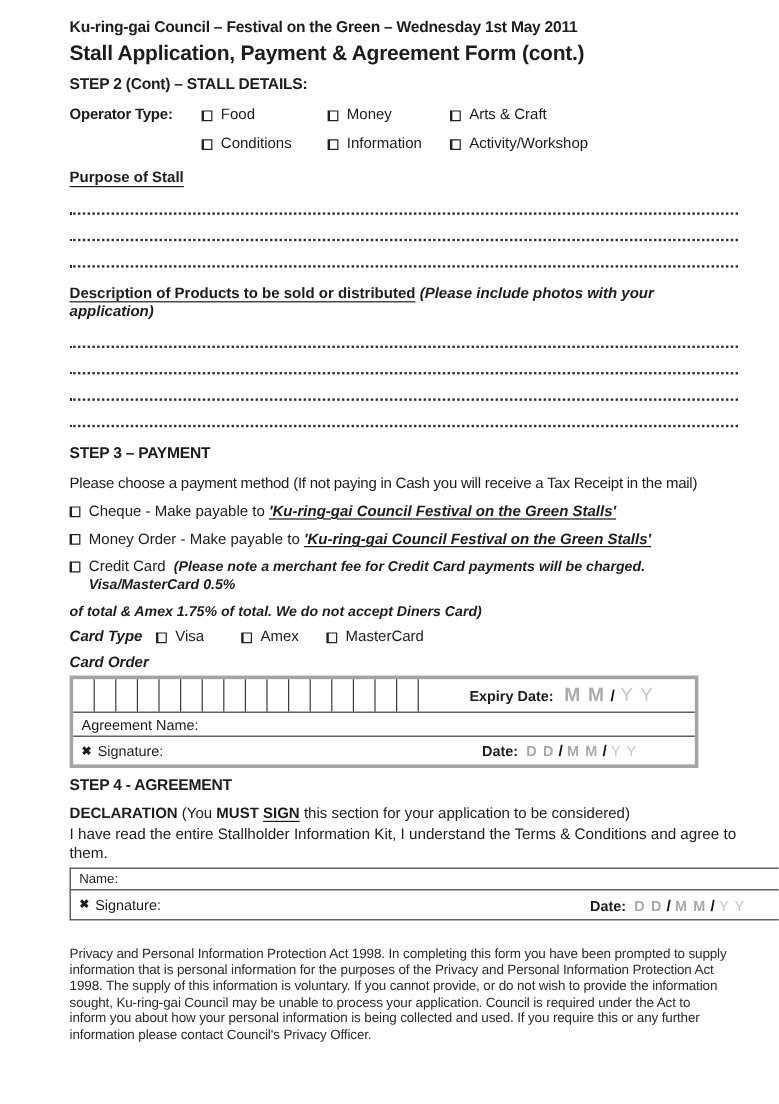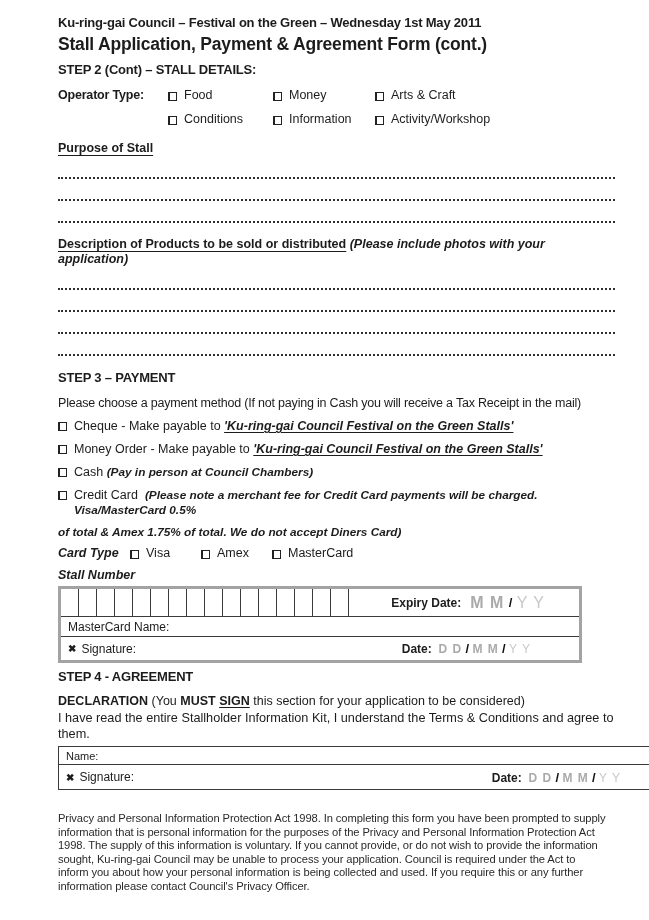--- a/index.html
+++ b/index.html
@@ -150,27 +150,20 @@
     <div class="pay-row">
       <span class="cb"></span>
       <span>
         <span>Money Order - Make payable to</span>
         <span class="payee">'Ku-ring-gai Council Festival on the Green Stalls'</span>
       </span>
     </div>
     <div class="pay-row">
       <span class="cb"></span>
       <span>
-        <span>Cash</span>
-        <span class="note-bi">(Pay in person at Council Chambers)</span>
-      </span>
-    </div>
-    <div class="pay-row">
-      <span class="cb"></span>
-      <span>
         <span>Credit Card</span>&nbsp;
         <span class="note-bi">(Please note a merchant fee for Credit Card payments will be charged. Visa/MasterCard 0.5%</span>
       </span>
     </div>
     <div class="cc-cont">of total &amp; Amex 1.75% of total. We do not accept Diners Card)</div>
 
     <div class="cardtype-row">
       <span class="ct-label">Card Type</span>
       <span class="ct-item w1">
         <span class="cb"></span>
@@ -179,21 +172,21 @@
       <span class="ct-item w2">
         <span class="cb"></span>
         <span>Amex</span>
       </span>
       <span class="ct-item">
         <span class="cb"></span>
         <span>MasterCard</span>
       </span>
     </div>
 
-    <div class="cardnum-label">Stall Number</div>
+    <div class="cardnum-label">Card Order</div>
 
     <div class="card-table">
       <div class="ct-r1">
         <div class="cells">
             <div class="cell"></div>
             <div class="cell"></div>
             <div class="cell"></div>
             <div class="cell"></div>
             <div class="cell"></div>
             <div class="cell"></div>
@@ -209,21 +202,21 @@
             <div class="cell"></div>
           </div>
         <div class="expiry-area">
           <span class="bold" style="font-size:12px;">Expiry Date:</span>&nbsp;&nbsp;
           <span class="ph-d">M M</span>&nbsp;
           <span class="slash">/</span>&nbsp;
           <span class="ph-l">Y Y</span>
         </div>
       </div>
       <div class="ct-r2">
-        <span>MasterCard Name:</span>
+        <span>Agreement Name:</span>
       </div>
       <div class="ct-r3">
         <span class="xmark">✖</span>
         <span>Signature:</span>
         <span class="date-group">
           <span class="bold">Date:</span>&nbsp;
           <span class="ph-d">D D</span>
           <span class="slash">/</span>
           <span class="ph-d">M M</span>
           <span class="slash">/</span>

